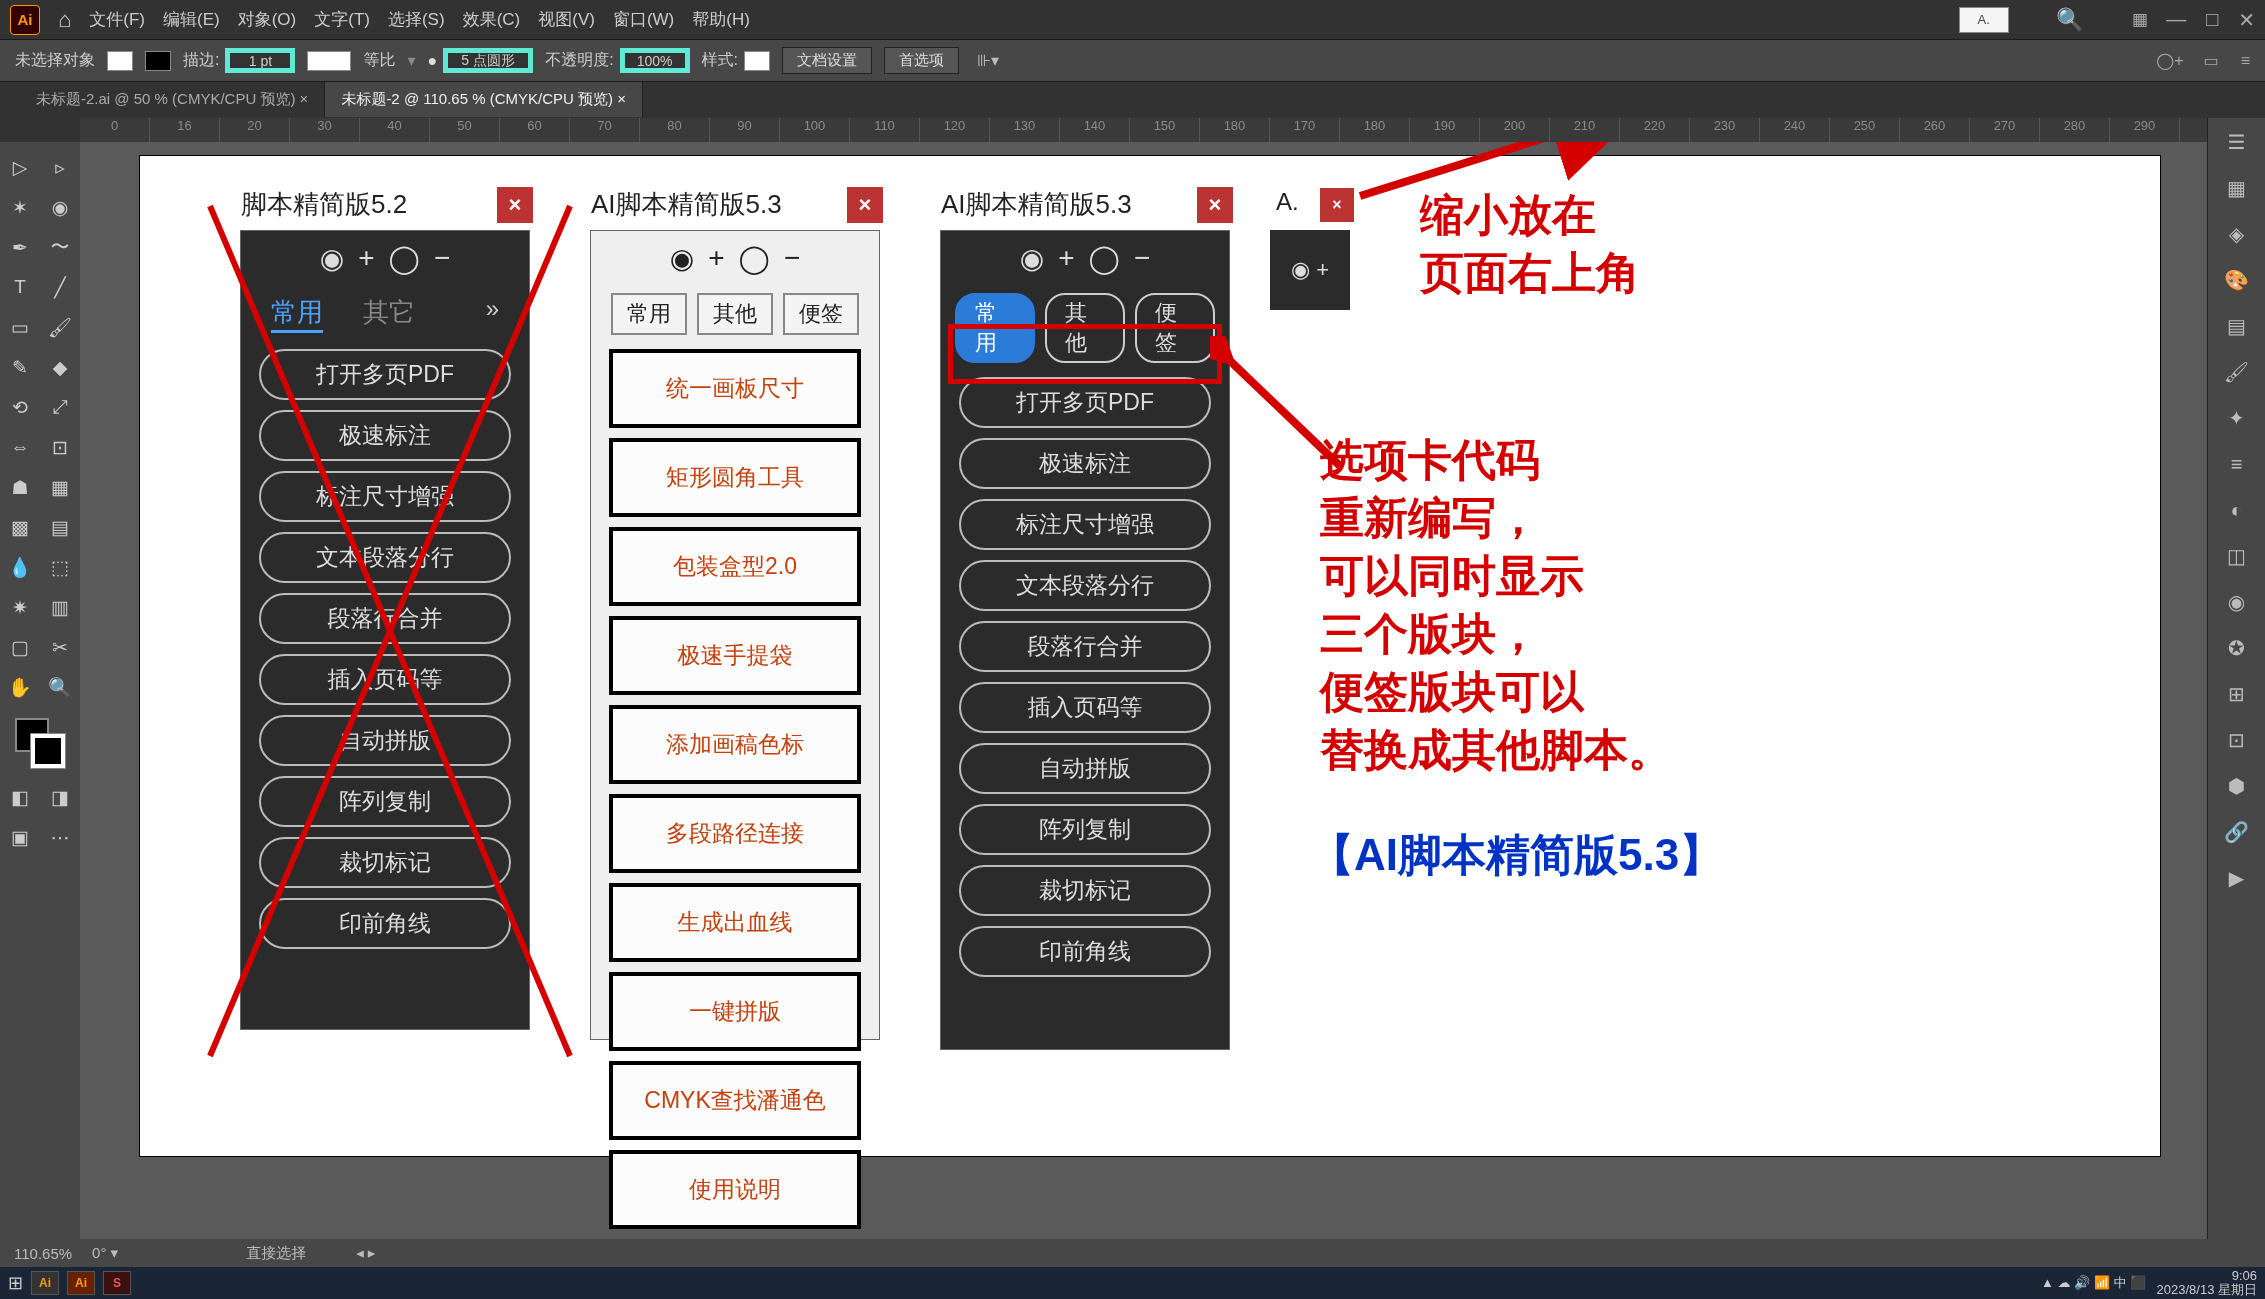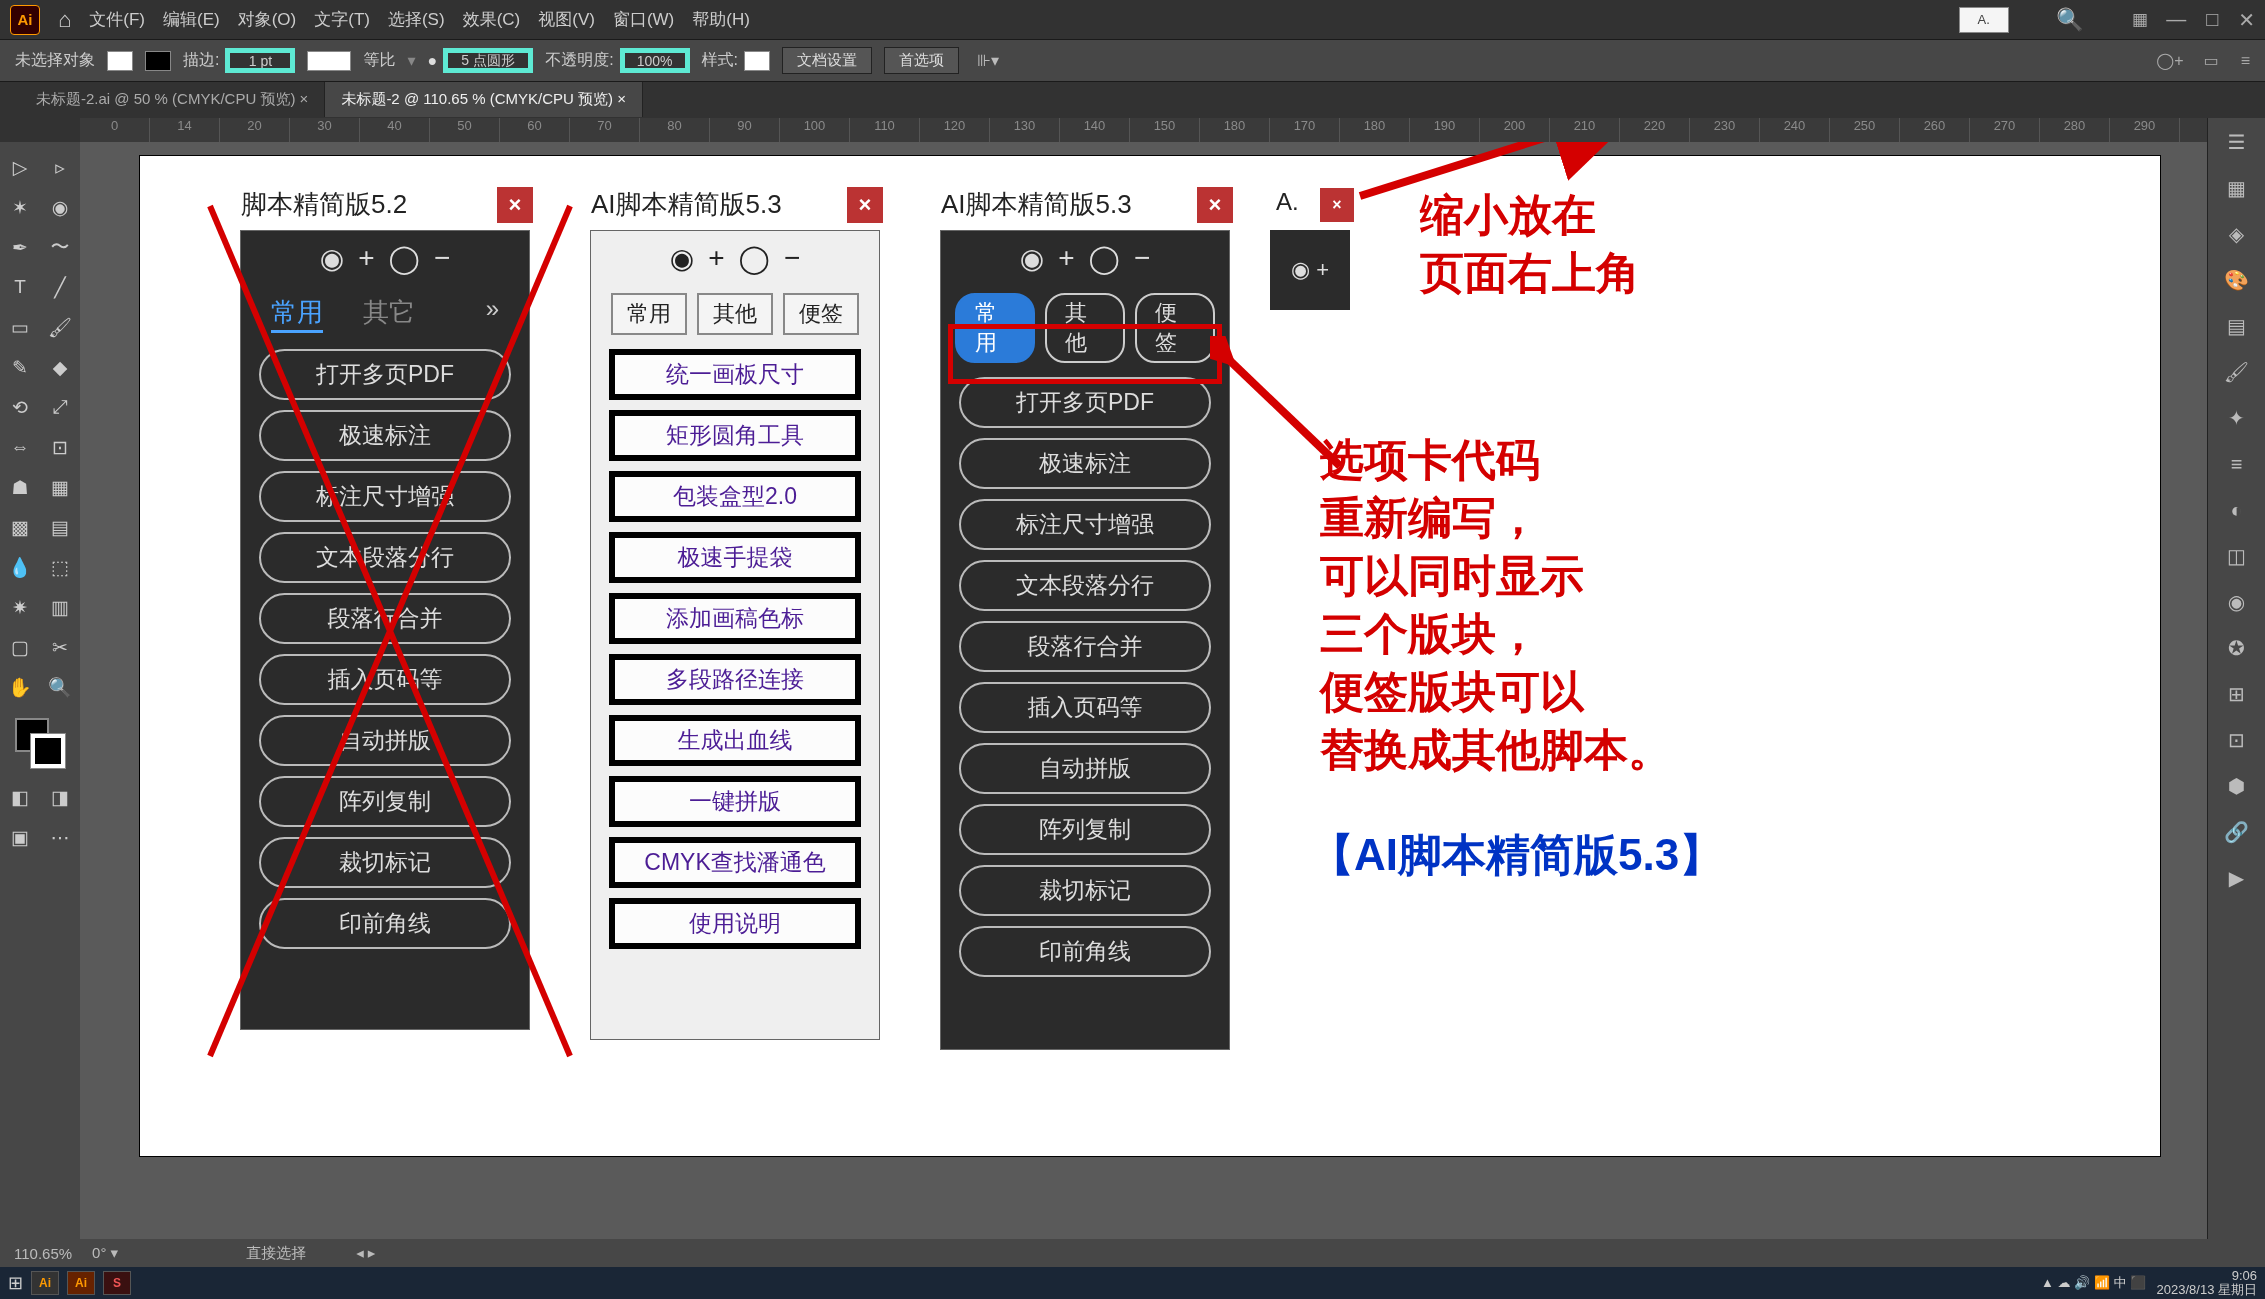--- a/index.html
+++ b/index.html
@@ -65,21 +65,21 @@
 .sp-tabs { display:flex; justify-content:center; gap:10px; padding:8px 14px 14px; }
 .sp-tab-flat { border:2px solid #888; background:#f4f4f4; color:#222; font-size:22px; padding:4px 14px; cursor:pointer; }
 .sp-tab-pill { border:2px solid #ccc; border-radius:20px; color:#ddd; font-size:22px; padding:3px 18px; cursor:pointer; background:transparent; }
 .sp-tab-pill.active { background:#2b7bd9; border-color:#2b7bd9; color:#fff; }
 .sp-oldtabs { display:flex; gap:40px; padding:10px 30px 16px; }
 .sp-oldtab { color:#888; font-size:26px; cursor:pointer; }
 .sp-oldtab.active { color:#4aa3ff; border-bottom:3px solid #4aa3ff; }
 .sp-chev { color:#ccc; margin-left:auto; font-size:24px; }
 .sp-list { padding:0 18px 18px; display:flex; flex-direction:column; gap:10px; }
 .sp-btn-pill { border:2px solid #bbb; border-radius:26px; background:transparent; color:#ddd; font-size:23px; padding:8px 0; text-align:center; cursor:pointer; }
-.sp-btn-flat { border:6px solid #000000; background:#fcfcfc; color:#4c1d95; font-size:23px; padding:4px 0; text-align:center; cursor:pointer; }
+.sp-btn-flat { border:4px solid #000000; background:#fcfcfc; color:#c2410c; font-size:23px; padding:20px 0; text-align:center; cursor:pointer; }
 
 
 .annot { position:absolute; color:#d40000; font-size:44px; font-weight:700; line-height:1.32; }
 .annot.blue { color:#0033c4;text-align:right; }
 .red-box { position:absolute; border:5px solid #d40000; }
 .red-x { position:absolute; }
 .red-x line { stroke:#d40000; stroke-width:6; }
 .red-arrow { position:absolute; }
 
 
@@ -146,21 +146,21 @@
   <span style="color:#aaa;margin-left:10px">≡</span>
 </div>
 
 <div class="tabbar">
   <div class="doctab"><span>未标题-2.ai @ 50 % (CMYK/CPU 预览)</span> <span>×</span></div>
   <div class="doctab active"><span>未标题-2 @ 110.65 % (CMYK/CPU 预览)</span> <span>×</span></div>
 </div>
 
 <div class="ruler-h" id="rulerH">
     <span>0</span>
-    <span>14</span>
+    <span>16</span>
     <span>20</span>
     <span>30</span>
     <span>40</span>
     <span>50</span>
     <span>60</span>
     <span>70</span>
     <span>80</span>
     <span>90</span>
     <span>100</span>
     <span>110</span>

